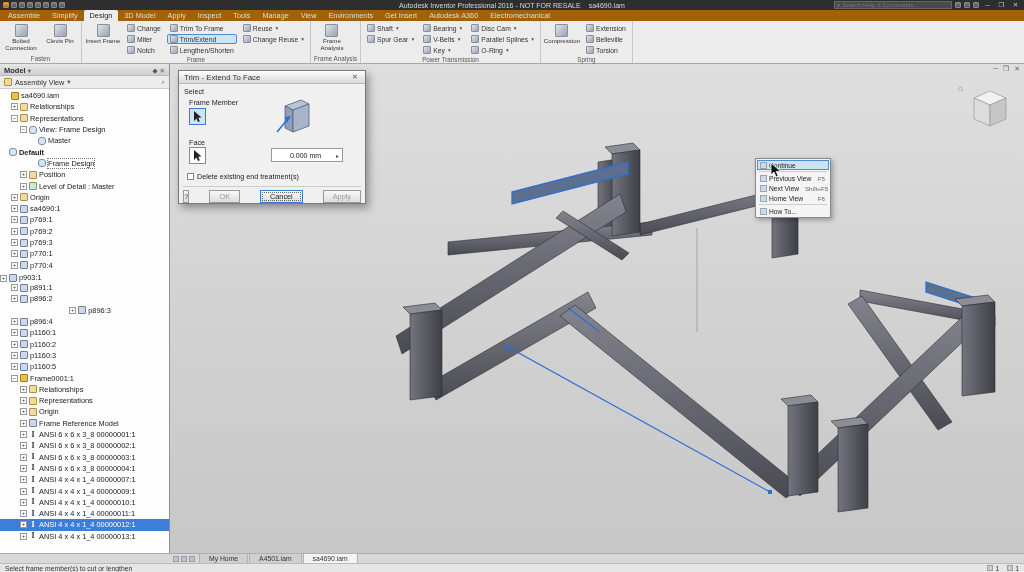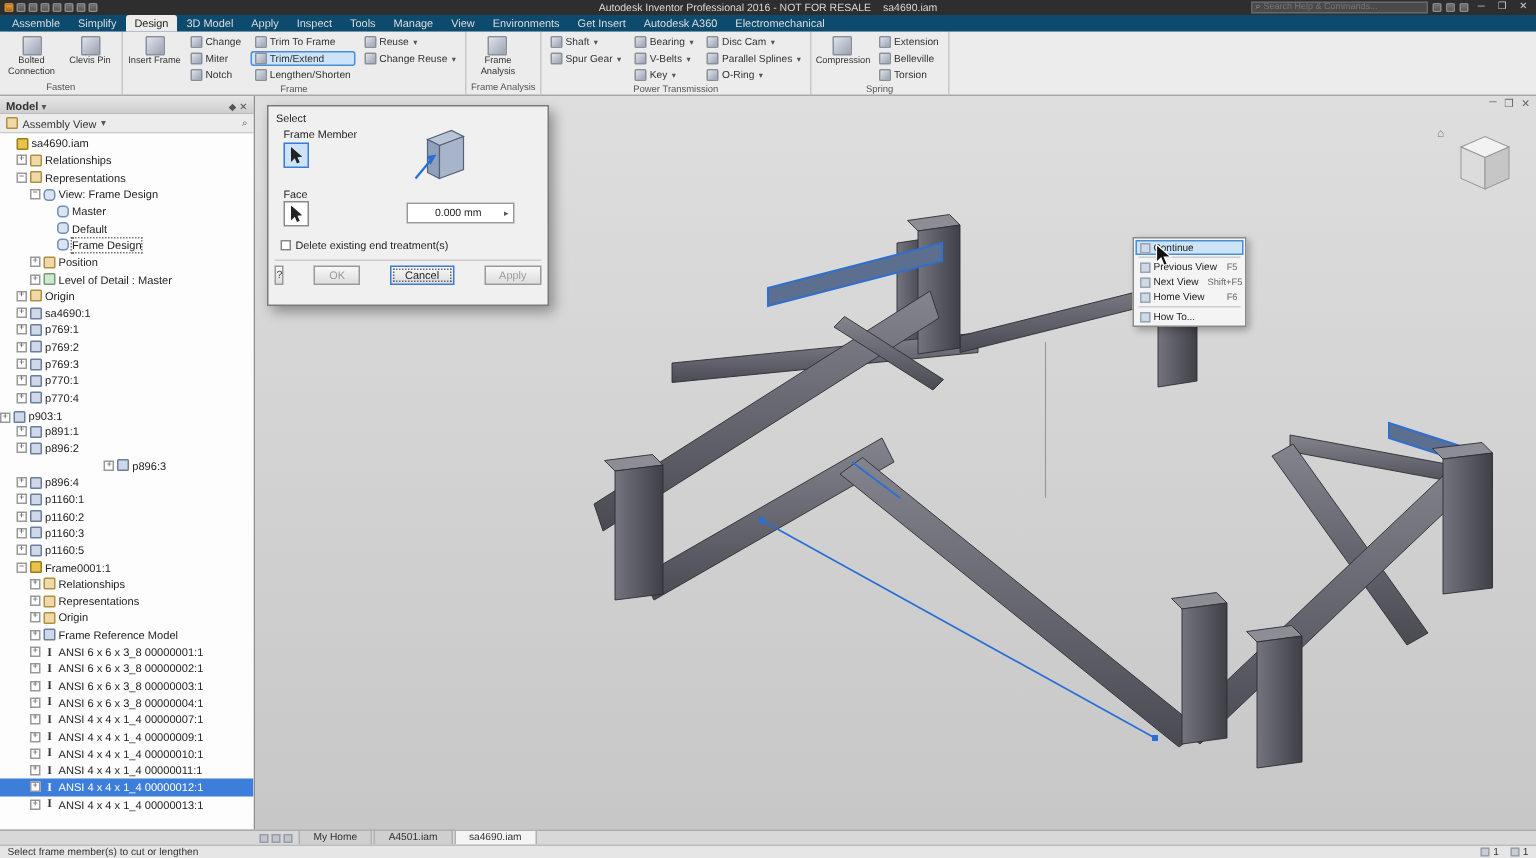--- a/index.html
+++ b/index.html
@@ -13,21 +13,21 @@
   .qicon.logo { background:linear-gradient(#e8a33d,#b06a1a); border-color:#c98a2e; }
   .tb-title { position:absolute; left:0; right:0; text-align:center; font-size:7px; color:#d8d8d8; pointer-events:none; white-space:nowrap; }
   .tb-title span { margin:0 4px; }
   .tb-right { margin-left:auto; display:flex; align-items:center; gap:3px; padding-right:3px; z-index:2; }
   .searchbox { display:flex; align-items:center; background:#4a4a4a; border:1px solid #666; height:8px; width:118px; padding:0 2px; }
   .searchbox input { border:none; background:transparent; color:#bbb; font-size:6px; width:100%; outline:none; font-family:"Liberation Sans",sans-serif; }
   .sicon { color:#aaa; font-size:6px; line-height:6px; margin-right:2px; }
   .winbtn { color:#ccc; font-size:6.5px; line-height:8px; width:11px; text-align:center; }
 
   
-  .tabsrow { position:absolute; left:0; top:10px; width:1024px; height:11px; background:#0c4a6e; display:flex; align-items:flex-end; padding-left:2px; z-index:29; }
+  .tabsrow { position:absolute; left:0; top:10px; width:1024px; height:11px; background:#a16207; display:flex; align-items:flex-end; padding-left:2px; z-index:29; }
   .rtab { font-size:7.3px; color:#ddd; padding:0 6px; height:11px; line-height:12px; white-space:nowrap; }
   .rtab.active { background:#ececec; color:#222; border-radius:2px 2px 0 0; }
 
   
   .ribbon { position:absolute; left:0; top:21px; width:1024px; height:43px; background:#ececec; border-bottom:1px solid #a8a8a8; display:flex; z-index:28; }
   .panel { height:100%; border-right:1px solid #c8c8c8; display:flex; flex-direction:column; padding:1px 3px 0; }
   .panel-body { flex:1; display:flex; gap:3px; align-items:flex-start; }
   .panel-name { height:9px; font-size:6.3px; color:#555; text-align:center; line-height:9px; white-space:nowrap; }
   .btn-large { width:36px; display:flex; flex-direction:column; align-items:center; font-size:6.2px; color:#333; text-align:center; line-height:1.05; padding-top:2px; }
   .btn-large .ric { width:13px; height:13px; margin-bottom:1px; }
@@ -339,21 +339,21 @@
       <div class="trow" style="padding-left: 20px;">
         <span class="texp">−</span>
         <span class="tic view"></span>
         <span class="tlabel">View: Frame Design</span>
       </div>
       <div class="trow" style="padding-left: 29px;">
         <span class="texp-sp"></span>
         <span class="tic view"></span>
         <span class="tlabel">Master</span>
       </div>
-      <div class="trow" style="padding-left: 29px;">
+      <div class="trow" style=" font-weight: bold;">
         <span class="texp-sp"></span>
         <span class="tic view"></span>
         <span class="tlabel">Default</span>
       </div>
       <div class="trow boxed" style="padding-left: 29px;">
         <span class="texp-sp"></span>
         <span class="tic view"></span>
         <span class="tlabel">Frame Design</span>
       </div>
       <div class="trow" style="padding-left: 20px;">
@@ -581,20 +581,24 @@
     <span class="vc-home">⌂</span>
     <svg width="56" height="50">
       <polygon points="16,14 32,7 48,14 32,21" fill="#f2f2f2" stroke="#9a9a9a" stroke-width="0.7"></polygon>
       <polygon points="16,14 32,21 32,42 16,35" fill="#dcdcdc" stroke="#9a9a9a" stroke-width="0.7"></polygon>
       <polygon points="48,14 32,21 32,42 48,35" fill="#c6c6c6" stroke="#9a9a9a" stroke-width="0.7"></polygon>
     </svg>
   </div>
 </div>
 
 <div class="dialog">
+  <div class="dlg-title">
+    <span>Trim - Extend To Face</span>
+    <span class="dlg-close">✕</span>
+  </div>
   <div class="dlg-body">
     <span class="lab" style="left:5px;top:3px">Select</span>
     <span class="lab" style="left:10px;top:14px">Frame Member</span>
     <div class="sel-btn active" style="left:10px;top:24px">
       <svg width="10" height="12">
           <path d="M1,0 L1,10 L3.5,7.5 L5,11 L6.8,10.2 L5.3,6.8 L8.5,6.5 Z" fill="#222"></path>
         </svg>
     </div>
     <svg class="member-graphic" width="48" height="40">
       <polygon points="14,8 30,2 38,6 22,12" fill="#b9c4d6" stroke="#55617a" stroke-width="0.8"></polygon>

